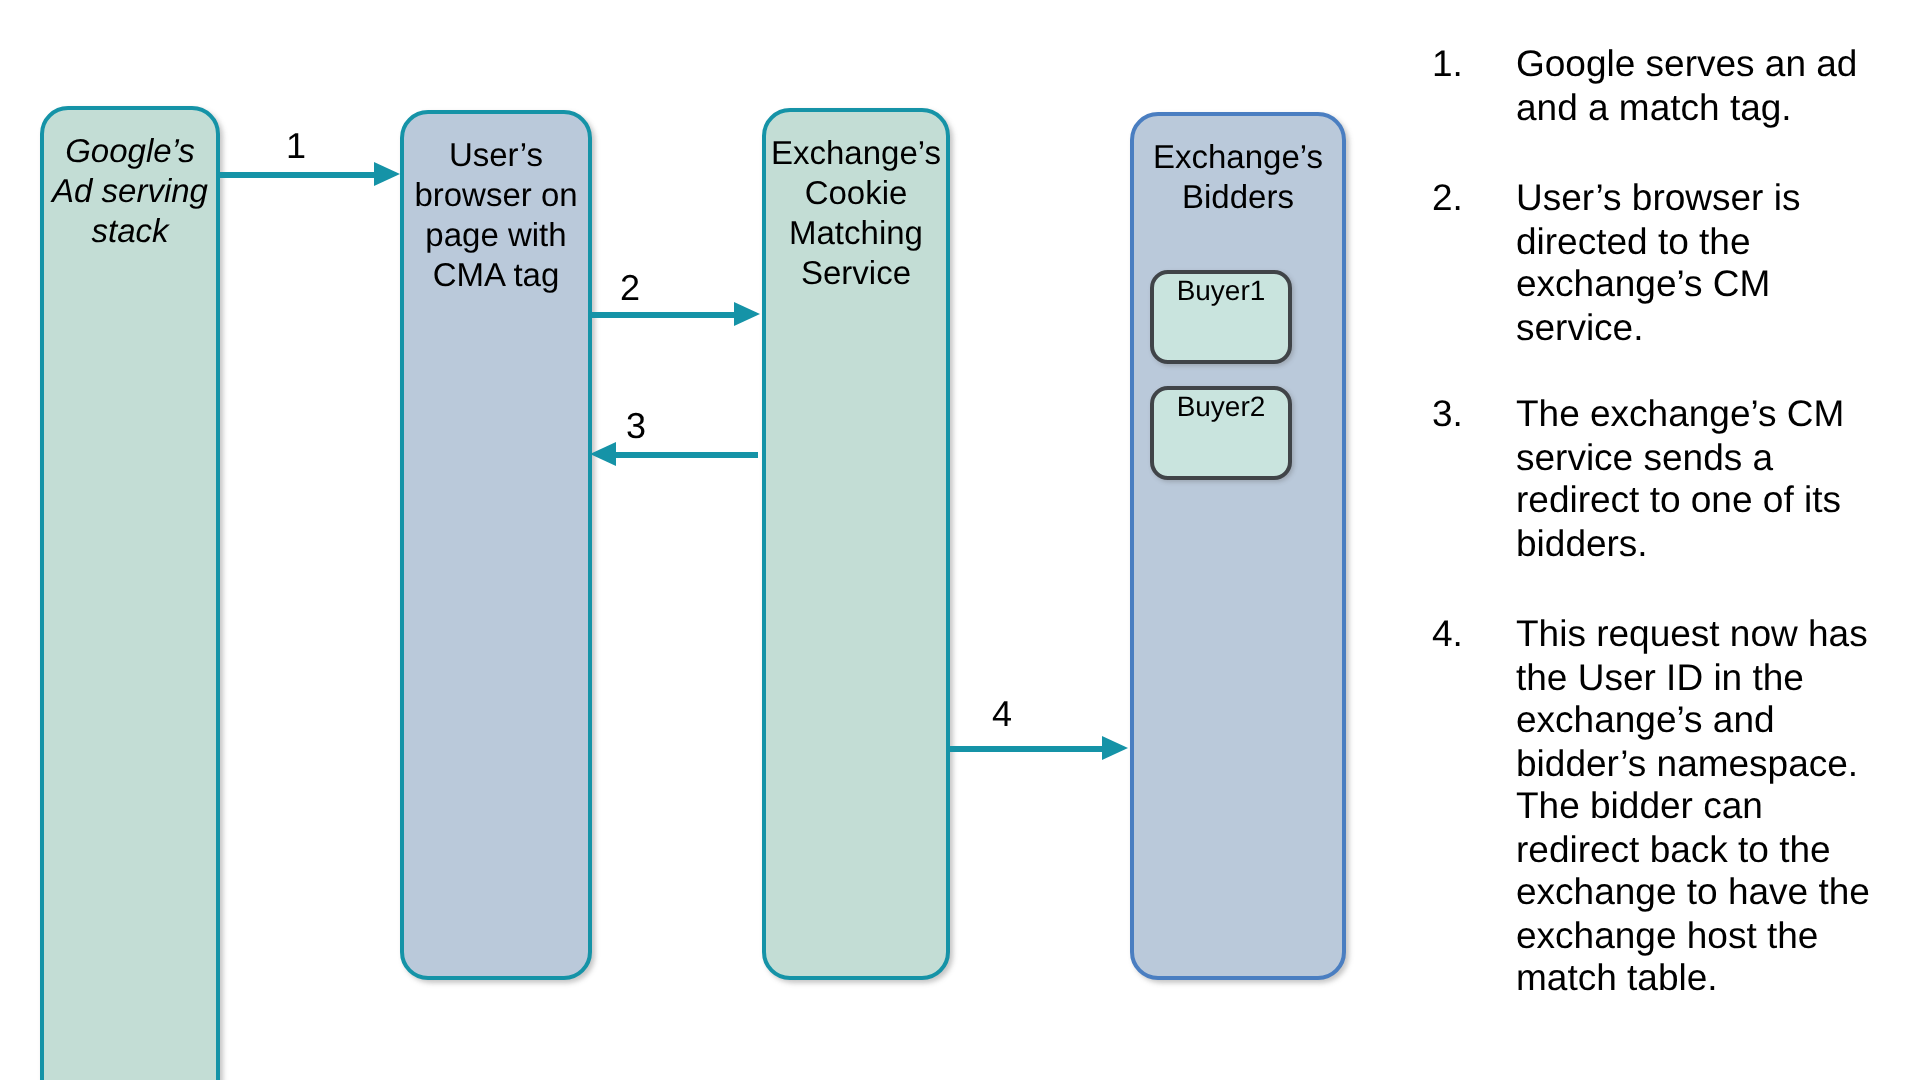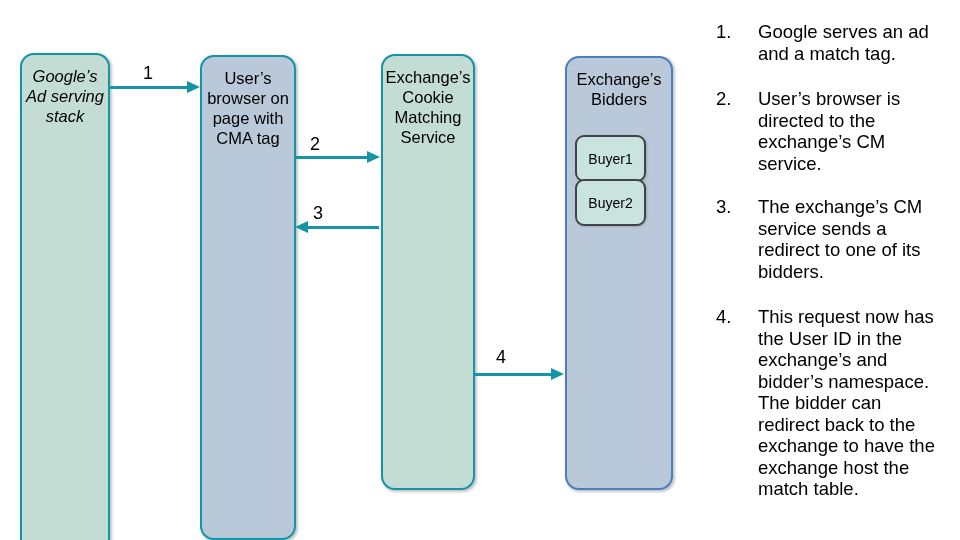--- a/index.html
+++ b/index.html
@@ -16,35 +16,35 @@
     position:relative;width:960px;height:540px;background:#ffffff;
     font-family:"Liberation Sans",sans-serif;color:var(--text);overflow:hidden;
   }
   
   .lane{
     position:absolute;box-sizing:border-box;
     border:2px solid var(--teal);border-radius:14px;
     box-shadow:1.5px 1.5px 2.5px rgba(90,90,90,.35);
   }
   .lane-1{left:20px;top:53px;width:90px;height:529px;background:var(--green-fill);font-style:italic;}
-  .lane-2{left:200px;top:55px;width:96px;height:485px;background:var(--blue-fill);}
+  .lane-2{left:200px;top:55px;width:96px;height:435px;background:var(--blue-fill);}
   .lane-3{left:381px;top:54px;width:94px;height:436px;background:var(--green-fill);}
   .lane-4{left:565px;top:56px;width:108px;height:434px;background:var(--blue-fill);border-color:var(--blue-border);}
   .lane-title{
     margin-top:11px;text-align:center;
     font-size:16.5px;line-height:20px;white-space:pre-line;
   }
   
   .buyer{
     position:absolute;left:8px;width:71px;height:47px;box-sizing:border-box;
     background:var(--buyer-fill);border:2px solid var(--buyer-border);border-radius:9px;
-    display:flex;align-items:center;justify-content:center;
+    display:flex;align-items:flex-start;justify-content:center;
     font-size:14px;box-shadow:1px 1px 2px rgba(90,90,90,.3);
   }
-  .buyer-1{top:77px}.buyer-2{top:121px}.buyer-3{top:193px}.buyer-n{top:329px}
+  .buyer-1{top:77px}.buyer-2{top:135px}.buyer-3{top:193px}.buyer-n{top:329px}
   
   .arrow{position:absolute;height:12px;}
   .arrow .shaft{position:absolute;top:4.5px;height:3px;background:var(--teal);}
   .arrow.right .shaft{left:0;right:10px;}
   .arrow.left .shaft{left:10px;right:0;}
   .arrow .head{position:absolute;top:0;width:0;height:0;
     border-top:6px solid transparent;border-bottom:6px solid transparent;}
   .arrow.right .head{right:0;border-left:13px solid var(--teal);}
   .arrow.left .head{left:0;border-right:13px solid var(--teal);}
   .arrow-1{left:110px;top:81px;width:90px;}

